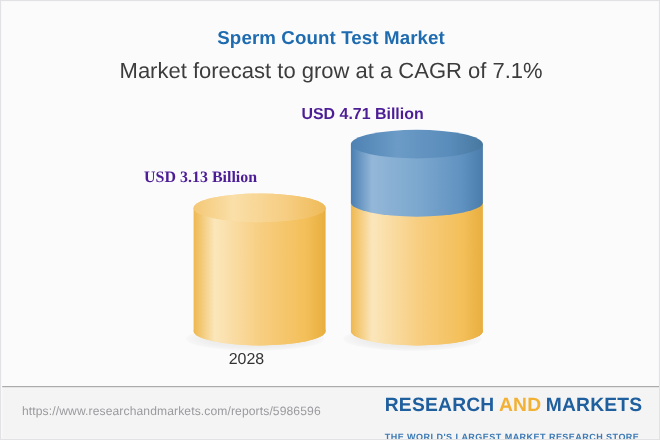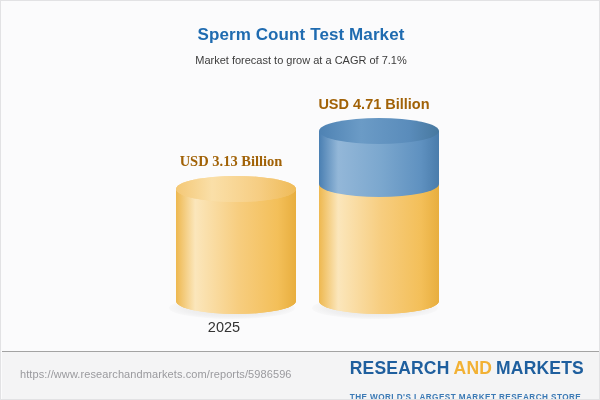--- a/index.html
+++ b/index.html
@@ -34,44 +34,43 @@
     font-weight: bold;
     color: #1f6bb0;
     letter-spacing: 0.1px;
   }
   .chart-subtitle {
     position: absolute;
     top: 53px;
     left: 0;
     width: 600px;
     text-align: center;
-    font-size: 11px;
+    font-size: 20px;
     color: #3c3c3c;
   }
 
   
   .plot {
     position: absolute;
     left: 0;
     top: 0;
     width: 600px;
     height: 352px;
   }
 
   .bar-group {
     position: absolute;
   }
 
   .value-label {
     position: absolute;
     width: 200px;
-    text-align: center;
     font-size: 14.5px;
     font-weight: bold;
-    color: #a16207;
+    color: #4c1d95;
     white-space: nowrap;
   }
 
   .cat-label {
     position: absolute;
     width: 200px;
     text-align: center;
     font-size: 14.5px;
     color: #333333;
   }
@@ -162,21 +161,21 @@
         </defs>
 
         <path d="M2,14 L2,126 A60,13 0 0 0 122,126 L122,14 Z" fill="url(#yellowBody)"></path>
 
         <ellipse cx="62" cy="126" rx="60" ry="13" fill="url(#yellowBody)"></ellipse>
 
         <ellipse cx="62" cy="14" rx="60" ry="13" fill="url(#yellowTop)" stroke="#eec municipality" stroke-width="0"></ellipse>
         <ellipse cx="62" cy="14" rx="60" ry="13" fill="url(#yellowTop)"></ellipse>
       </svg>
 
-      <div class="cat-label" style="left:123px; top:318px;">2025</div>
+      <div class="cat-label" style="left:123px; top:318px;">2028</div>
     </div>
 
     <div class="bar-group">
 
       <div class="value-label" style="left:273px; top:95px;">USD 4.71 Billion</div>
 
       <div class="cyl-shadow" style="left:311px; top:296px; width:126px; height:22px;"></div>
 
       <svg width="124" height="200" style="position:absolute; left:316px; top:116px;">
         <defs>

